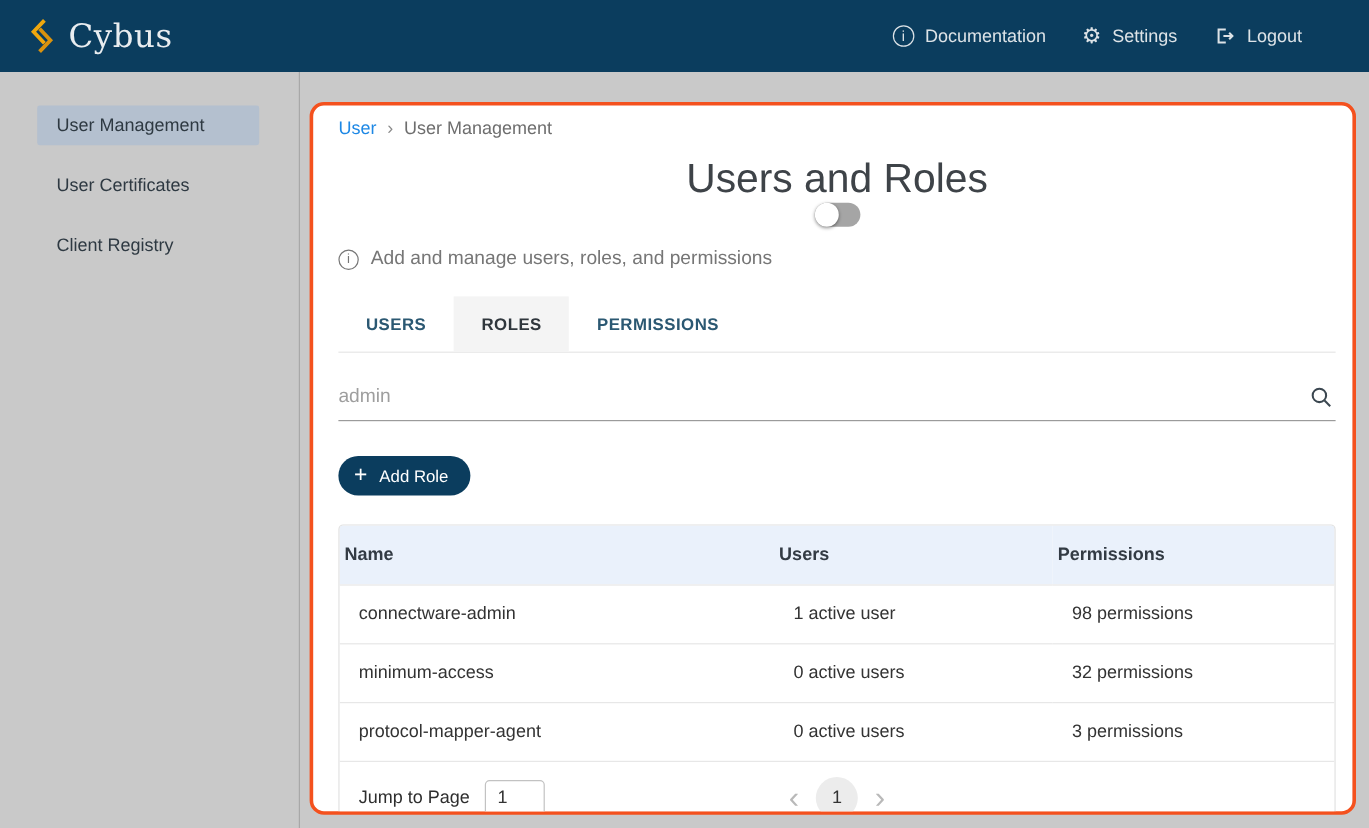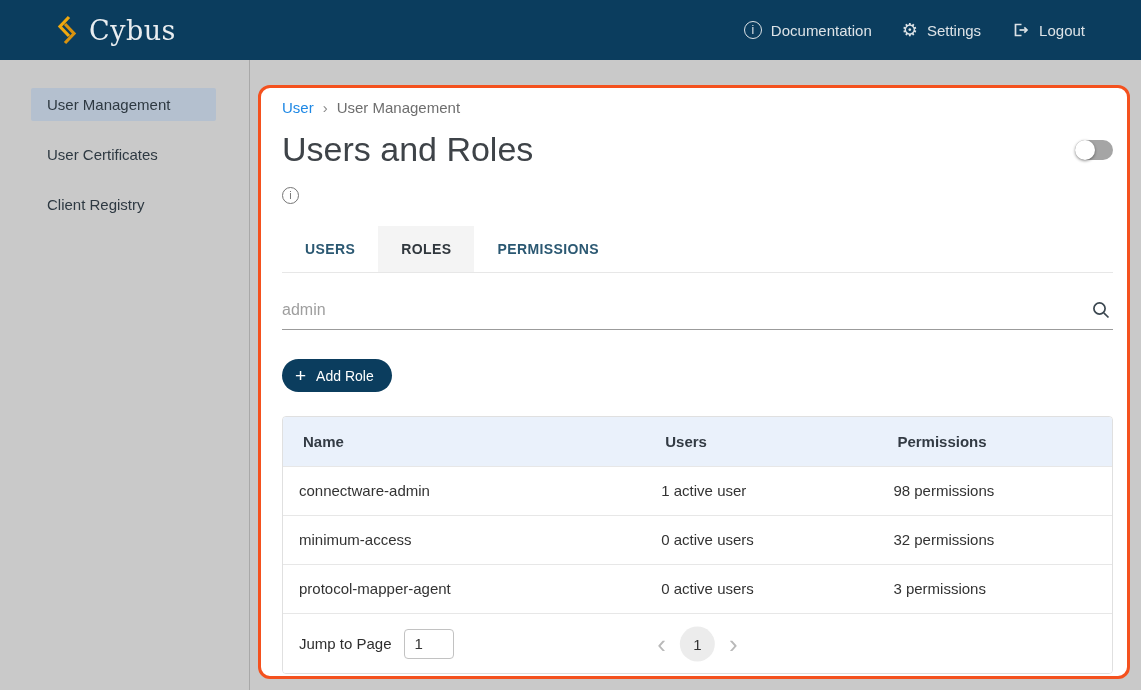--- a/index.html
+++ b/index.html
@@ -9,21 +9,21 @@
     background:#c9c9c9;
     font-family:"Liberation Sans", sans-serif;
     -webkit-font-smoothing:antialiased;
   }
 
   
   .navbar {
     height:60px; background:#0b3d5e;
     display:flex; align-items:center; position:relative;
   }
-  .brand { display:flex; align-items:center; gap:9px; padding-left:22px; cursor:pointer;margin-left:32px; }
+  .brand { display:flex; align-items:center; gap:9px; padding-left:22px; cursor:pointer; }
   .brand-text {
     font-family:"DejaVu Serif", serif;
     font-size:27px; color:#e9edf0; letter-spacing:.5px;
   }
   .nav-menu { display:flex; margin-left:118px; height:100%; align-items:stretch; }
   .nav-item {
     padding:0 26px; font-size:15px; letter-spacing:.8px; color:#b7c3cb;
     display:flex; align-items:center; position:relative; cursor:pointer;
   }
   .nav-item.active { color:#ffffff; }
@@ -57,21 +57,21 @@
     position:absolute; top:25px; left:8px; width:872px; height:594px;
     background:#ffffff; border:3px solid #f4511e; border-radius:12px;
     padding:0 14px 0 21px; overflow:hidden;
   }
 
   .breadcrumb { margin-top:11px; display:flex; align-items:center; gap:9px; font-size:15px; }
   .bc-link { color:#1e88e5; cursor:pointer; }
   .bc-sep { color:#8a8a8a; }
   .bc-current { color:#6e6e6e; }
 
-  .title-row { display:flex; align-items:center; justify-content:space-between; margin-top:14px; }
+  .title-row { display:flex; align-items:center; justify-content:space-between; margin-top:14px;flex-direction:column; }
   .page-title { margin:0; font-size:34px; font-weight:400; color:#3e4348; }
   .toggle-group { display:flex; align-items:center; gap:13px; }
   .switch { width:38px; height:20px; border-radius:10px; background:#a5a5a5; position:relative; cursor:pointer; flex:none; }
   .switch-thumb {
     position:absolute; left:0; top:0; width:20px; height:20px; border-radius:50%;
     background:#fff; box-shadow:0 1px 3px rgba(0,0,0,.45);
   }
   .toggle-label { font-size:17px; color:#3c434a; }
 
   .subtitle { margin-top:18px; display:flex; align-items:center; gap:10px; color:#767676; font-size:16px; }
@@ -94,21 +94,21 @@
   .add-btn {
     margin-top:29px; display:inline-flex; align-items:center; gap:10px;
     background:#0b3d5e; color:#fff; height:33px; padding:0 18px 0 13px;
     border:none; border-radius:17px; font-size:14px; font-family:inherit; cursor:pointer;
   }
   .plus-glyph { font-size:19px; line-height:1; font-weight:400; }
 
   .table-wrap { margin-top:24px; border:1px solid #e0e0e0; border-radius:4px; overflow:hidden; }
   table { width:100%; border-collapse:collapse; }
   thead tr { background:#eaf1fb; }
-  th { font-size:15px; font-weight:700; color:#333b44; text-align:left; padding:0 20px; height:49px; }
+  th { font-size:15px; font-weight:700; color:#333b44; text-align:left; padding:0 4px; height:49px; }
   td { font-size:15px; color:#333; padding:14px 16px; height:49px; border-top:1px solid #e7e7e7;margin-top:24px; }
   tbody tr { cursor:pointer; background:#fff; }
 
   .table-footer {
     border-top:1px solid #e7e7e7; height:60px;
     display:flex; align-items:center; padding:0 16px; position:relative; background:#fff;
   }
   .jump-label { font-size:15px; color:#2e2e2e; margin-right:12px; }
   .jump-input {
     width:50px; height:30px; border:1px solid #c2c2c2; border-radius:4px;
@@ -174,20 +174,21 @@
         <h1 class="page-title">Users and Roles</h1>
         <div class="toggle-group">
           <div class="switch">
             <div class="switch-thumb"></div>
           </div>
         </div>
       </div>
 
       <div class="subtitle">
         <span class="circle-i">i</span>
+        <span>Add and manage users, roles, and permissions</span>
       </div>
 
       <div class="tabs">
         <div class="tab">USERS</div>
         <div class="tab active">ROLES</div>
         <div class="tab">PERMISSIONS</div>
       </div>
       <div class="tabs-divider"></div>
 
       <div class="search-row">

